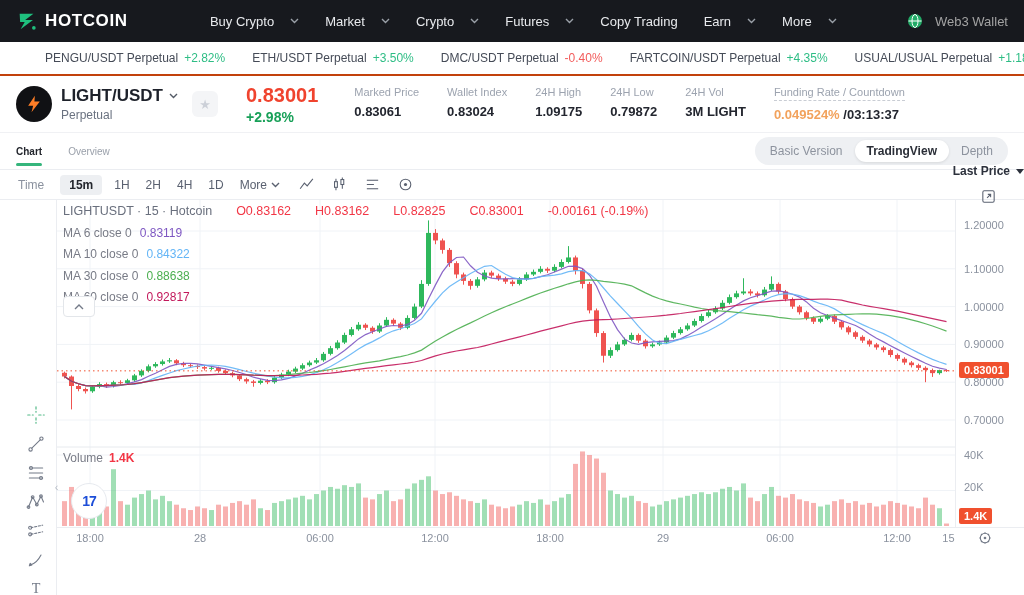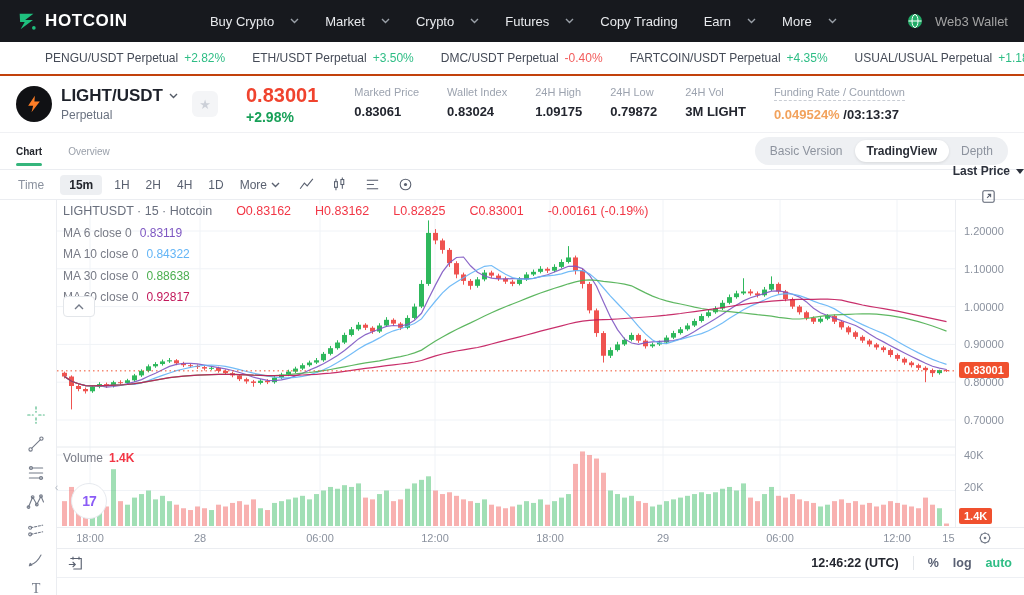--- a/index.html
+++ b/index.html
@@ -67,21 +67,21 @@
   .handle { position:absolute; left:51px; top:270px; width:11px; height:34px; color:#b6bcc6; font-size:11px; display:flex; align-items:center; justify-content:center; cursor:pointer; }
 
   #chart-svg { position:absolute; left:57px; top:0; }
 
   .legend { position:absolute; left:63px; top:4px; pointer-events:none; }
   .lrow1 { font-size:12.5px; color:#696f7d; display:flex; gap:24px;text-align:right; }
   .lrow1 .ohlc { color:#f23645; }
   .marow { font-size:12px; color:#787b86; margin-top:7.5px; display:flex; gap:8px;text-align:center; }
   .collapse-box { position:absolute; left:63px; top:96px; width:32px; height:21px; border:1px solid #e3e6ea; border-radius:4px; background:#fff; display:flex; align-items:center; justify-content:center; cursor:pointer; pointer-events:auto; }
 
-  .watermark { position:absolute; left:71px; top:283px; width:36px; height:36px; border-radius:50%; background:#fff; border:1px solid #e7eaef; display:flex; align-items:center; justify-content:center; font-weight:900; font-size:14px; color:#8b5cf6; letter-spacing:-1px; }
+  .watermark { position:absolute; left:71px; top:283px; width:36px; height:36px; border-radius:50%; background:#fff; border:1px solid #e7eaef; display:flex; align-items:center; justify-content:center; font-weight:900; font-size:14px; color:#1d4ed8; letter-spacing:-1px; }
   .vol-legend { position:absolute; left:63px; top:251px; font-size:12px; color:#787b86; pointer-events:none; }
   .vol-legend b { color:#f23645; font-weight:600; margin-left:6px; }
 
   .praxis { position:absolute; left:955px; top:0; width:69px; height:327px; border-left:1px solid #ebedf1; }
   .pxlabel { position:absolute; left:8px; font-size:11px; color:#8a919e; }
   .badge { position:absolute; left:3px; background:#f0502e; color:#fff; font-size:11px; font-weight:700; padding:2px 5px; border-radius:2px; z-index:3; }
 
   .taxis { position:absolute; left:57px; top:327px; width:898px; height:21px; border-top:1px solid #ebedf1; overflow:hidden; }
   .tlabel { position:absolute; top:4px; transform:translateX(-50%); font-size:11px; color:#8a919e; }
   .gear { position:absolute; left:977px; top:330px; cursor:pointer; }
@@ -781,21 +781,21 @@
     <div class="collapse-box">
         <svg width="10" height="6" viewBox="0 0 10 6" style="stroke:#737a88;fill:none;stroke-width:1.4">
           <path d="M1 5l4-4 4 4"></path>
         </svg>
       </div>
 
     <div class="vol-legend"><span>Volume</span><b>1.4K</b></div>
     <div class="watermark">17</div>
 
     <div class="praxis">
-      <div class="pxlabel" style="top:25px">1.20000</div>
+      <div class="pxlabel" style="top:19px">1.20000</div>
       <div class="pxlabel" style="top:63px">1.10000</div>
       <div class="pxlabel" style="top:101px">1.00000</div>
       <div class="pxlabel" style="top:138px">0.90000</div>
       <div class="pxlabel" style="top:176px">0.80000</div>
       <div class="pxlabel" style="top:214px">0.70000</div>
       <div class="badge" style="top:162px">0.83001</div>
       <div class="pxlabel" style="top:249px">40K</div>
       <div class="pxlabel" style="top:281px">20K</div>
       <div class="badge" style="top:308px">1.4K</div>
     </div>
@@ -811,27 +811,14 @@
       <div class="tlabel" style="left:840px">12:00</div>
       <div class="tlabel" style="left:893px">15:</div>
     </div>
     <div class="axiscorner"></div>
     <svg class="gear" width="16" height="16" viewBox="0 0 24 24" style="stroke:#737a88;fill:none;stroke-width:1.6">
         <circle cx="12" cy="12" r="7"></circle>
         <circle cx="12" cy="12" r="2" fill="#737a88" stroke="none"></circle>
         <path d="M12 3.5v2M12 18.5v2M3.5 12h2M18.5 12h2M6 6l1.4 1.4M18 6l-1.4 1.4M6 18l1.4-1.4M18 18l-1.4-1.4"></path>
       </svg>
 
-    <div class="cfooter">
-      <svg width="18" height="18" viewBox="0 0 24 24" style="stroke:#5a6170;fill:none;stroke-width:1.5;stroke-linecap:round">
-          <path d="M8 4v3M16 4v3M5 6h14v14H9"></path>
-          <path d="M3 14h8M8 11l3 3-3 3"></path>
-        </svg>
-      <div class="f-right">
-        <span class="fclock">12:46:22 (UTC)</span>
-        <span class="fsep"></span>
-        <span class="fbtn">%</span>
-        <span class="fbtn">log</span>
-        <span class="fbtn green">auto</span>
-      </div>
-    </div>
   </div>
 </div>
 
 </body></html>

